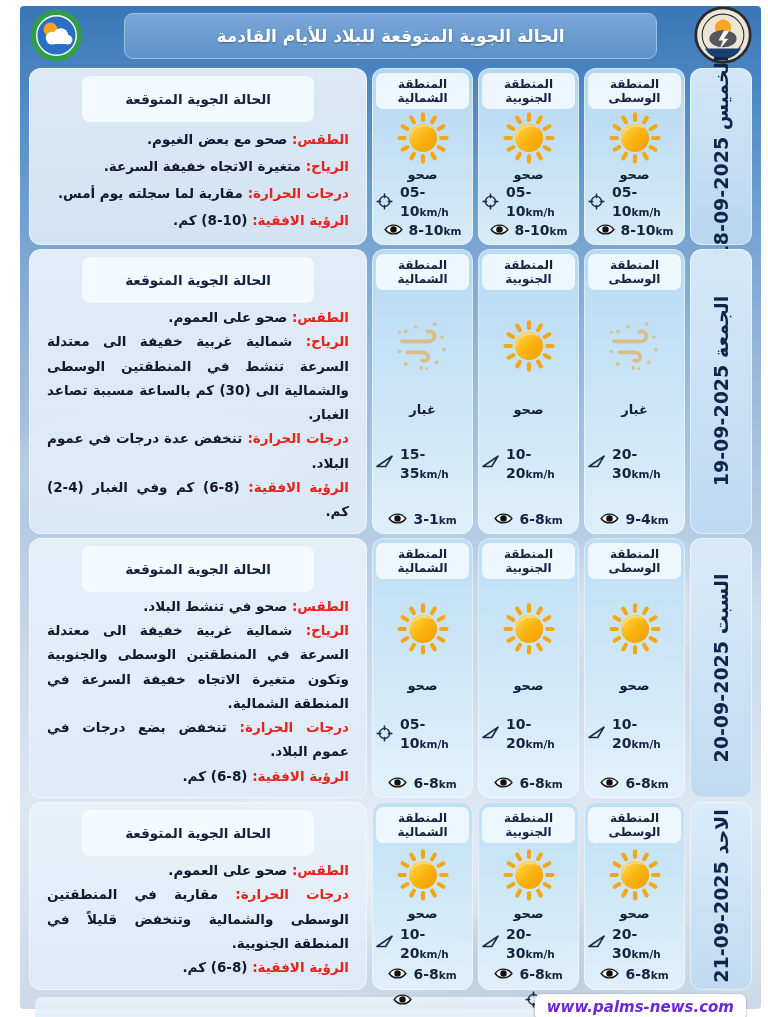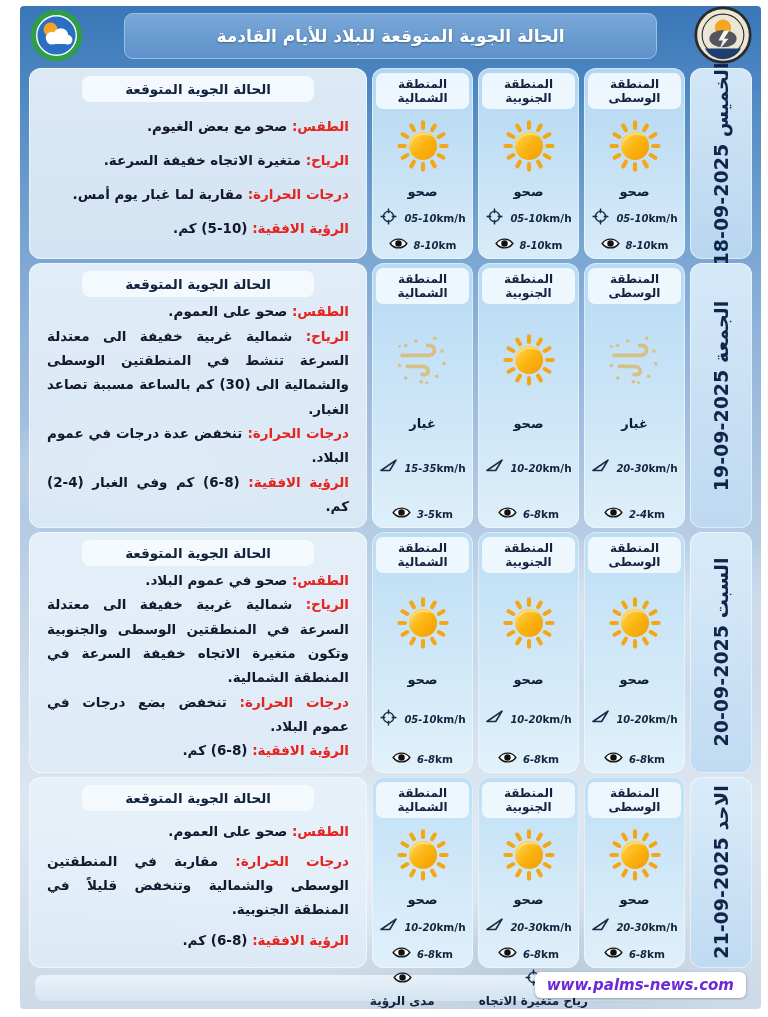--- a/index.html
+++ b/index.html
@@ -46,39 +46,39 @@
     background:linear-gradient(180deg,rgba(188,222,246,.92),rgba(226,243,252,.9));
     box-shadow:inset 0 0 0 1px rgba(255,255,255,.45);
   }
   .region-hd{
     width:97%; background:rgba(240,248,254,.95); border-radius:7px;
     text-align:center; font-size:12px; font-weight:bold; color:#13233f; padding:4px 0;
   }
   .cond{ font-size:13px; font-weight:bold; color:#0e1c38; }
   .metric{ direction:ltr; display:flex; align-items:center; gap:6px;
     color:#15233f; font-weight:bold; }
-  .metric .val{ font-size:10px;font-style:italic; }
+  .metric .val{ font-size:14px; }
   .metric .unit{ font-size:10.5px; }
   .icongroup{ line-height:0; }
   .icongroup svg{ display:none; }
   .icongroup.show-sun  .g-sun { display:block; }
   .icongroup.show-dust .g-dust{ display:block; }
   .icongroup.show-compass .g-compass{ display:block; }
   .icongroup.show-vane    .g-vane   { display:block; }
   .wx{ width:58px; height:58px; }
   .sm{ width:19px; height:19px; }
   
   .fc{
     flex:1 1 auto; display:flex; flex-direction:column; padding:6px 12px 8px;
     background:linear-gradient(180deg,rgba(233,242,250,.92),rgba(222,236,248,.88));
     box-shadow:inset 0 0 0 1px rgba(255,255,255,.5);
   }
   .fc-hd{
     width:74%; margin:2px auto 0; background:rgba(244,250,254,.95); border-radius:8px;
-    text-align:center; font-size:13.5px; font-weight:bold; color:#13233f; padding:5px 0;
+    text-align:center; font-size:13.5px; font-weight:bold; color:#13233f; padding:15px 0;
   }
   .fc-body{ flex:1; display:flex; flex-direction:column; justify-content:space-evenly;
     padding:2px 6px; }
   .fline{ font-size:13.5px; font-weight:bold; color:#13182e; text-align:justify;
     line-height:1.8; }
   .flabel{ color:#e6231c; }
   
   .ftr{ flex:0 0 30px; margin:5px 6px 0; position:relative; }
   .ftr-bar{ position:absolute; inset:2px 0 2px 0; border-radius:8px;
     background:linear-gradient(180deg,rgba(238,246,252,.85),rgba(215,232,245,.8)); }
@@ -257,22 +257,22 @@
                 <use href="#sym-eye"></use>
               </svg></span>
           <span><span class="val">8-10</span><span class="unit">km</span></span>
         </div>
       </div>
       <div class="cell fc">
         <div class="fc-hd">الحالة الجوية المتوقعة</div>
         <div class="fc-body">
           <p class="fline"><span class="flabel">الطقس:</span> <span>صحو مع بعض الغيوم.</span></p>
           <p class="fline"><span class="flabel">الرياح:</span> <span>متغيرة الاتجاه خفيفة السرعة.</span></p>
-          <p class="fline"><span class="flabel">درجات الحرارة:</span> <span>مقاربة لما غبار يوم أمس.</span></p>
-          <p class="fline"><span class="flabel">الرؤية الافقية:</span> <span>(10-5) كم.</span></p>
+          <p class="fline"><span class="flabel">درجات الحرارة:</span> <span>مقاربة لما سجلته يوم أمس.</span></p>
+          <p class="fline"><span class="flabel">الرؤية الافقية:</span> <span>(10-8) كم.</span></p>
         </div>
       </div>
     </div>
 
     <div class="day">
       <div class="cell date-cell">
         <div class="date-txt">الجمعة 2025-09-19</div>
       </div>
       <div class="cell region">
         <div class="region-hd">المنطقة الوسطى</div>
@@ -287,21 +287,21 @@
               <svg class="g-vane sm">
                 <use href="#sym-vane"></use>
               </svg>
             </span>
           <span><span class="val">20-30</span><span class="unit">km/h</span></span>
         </div>
         <div class="metric">
           <span class="sm"><svg class="sm">
                 <use href="#sym-eye"></use>
               </svg></span>
-          <span><span class="val">2-4</span><span class="unit">km</span></span>
+          <span><span class="val">9-4</span><span class="unit">km</span></span>
         </div>
       </div>
       <div class="cell region">
         <div class="region-hd">المنطقة الجنوبية</div>
         <span class="icongroup wx show-sun">
             <svg class="g-sun wx">
               <use href="#sym-sun"></use>
             </svg>
           </span>
         <div class="cond">صحو</div>
@@ -333,21 +333,21 @@
               <svg class="g-vane sm">
                 <use href="#sym-vane"></use>
               </svg>
             </span>
           <span><span class="val">15-35</span><span class="unit">km/h</span></span>
         </div>
         <div class="metric">
           <span class="sm"><svg class="sm">
                 <use href="#sym-eye"></use>
               </svg></span>
-          <span><span class="val">3-5</span><span class="unit">km</span></span>
+          <span><span class="val">3-1</span><span class="unit">km</span></span>
         </div>
       </div>
       <div class="cell fc">
         <div class="fc-hd">الحالة الجوية المتوقعة</div>
         <div class="fc-body">
           <p class="fline"><span class="flabel">الطقس:</span> <span>صحو على العموم.</span></p>
           <p class="fline"><span class="flabel">الرياح:</span> <span>شمالية غربية خفيفة الى معتدلة السرعة تنشط في المنطقتين الوسطى والشمالية الى (30) كم بالساعة مسببة تصاعد الغبار.</span></p>
           <p class="fline"><span class="flabel">درجات الحرارة:</span> <span>تنخفض عدة درجات في عموم البلاد.</span></p>
           <p class="fline"><span class="flabel">الرؤية الافقية:</span> <span>(8-6) كم وفي الغبار (4-2) كم.</span></p>
         </div>
@@ -423,21 +423,21 @@
         <div class="metric">
           <span class="sm"><svg class="sm">
                 <use href="#sym-eye"></use>
               </svg></span>
           <span><span class="val">6-8</span><span class="unit">km</span></span>
         </div>
       </div>
       <div class="cell fc">
         <div class="fc-hd">الحالة الجوية المتوقعة</div>
         <div class="fc-body">
-          <p class="fline"><span class="flabel">الطقس:</span> <span>صحو في عموم البلاد.</span></p>
+          <p class="fline"><span class="flabel">الطقس:</span> <span>صحو في تنشط البلاد.</span></p>
           <p class="fline"><span class="flabel">الرياح:</span> <span>شمالية غربية خفيفة الى معتدلة السرعة في المنطقتين الوسطى والجنوبية وتكون متغيرة الاتجاه خفيفة السرعة في المنطقة الشمالية.</span></p>
           <p class="fline"><span class="flabel">درجات الحرارة:</span> <span>تنخفض بضع درجات في عموم البلاد.</span></p>
           <p class="fline"><span class="flabel">الرؤية الافقية:</span> <span>(8-6) كم.</span></p>
         </div>
       </div>
     </div>
 
     <div class="day">
       <div class="cell date-cell">
         <div class="date-txt">الاحد 2025-09-21</div>

